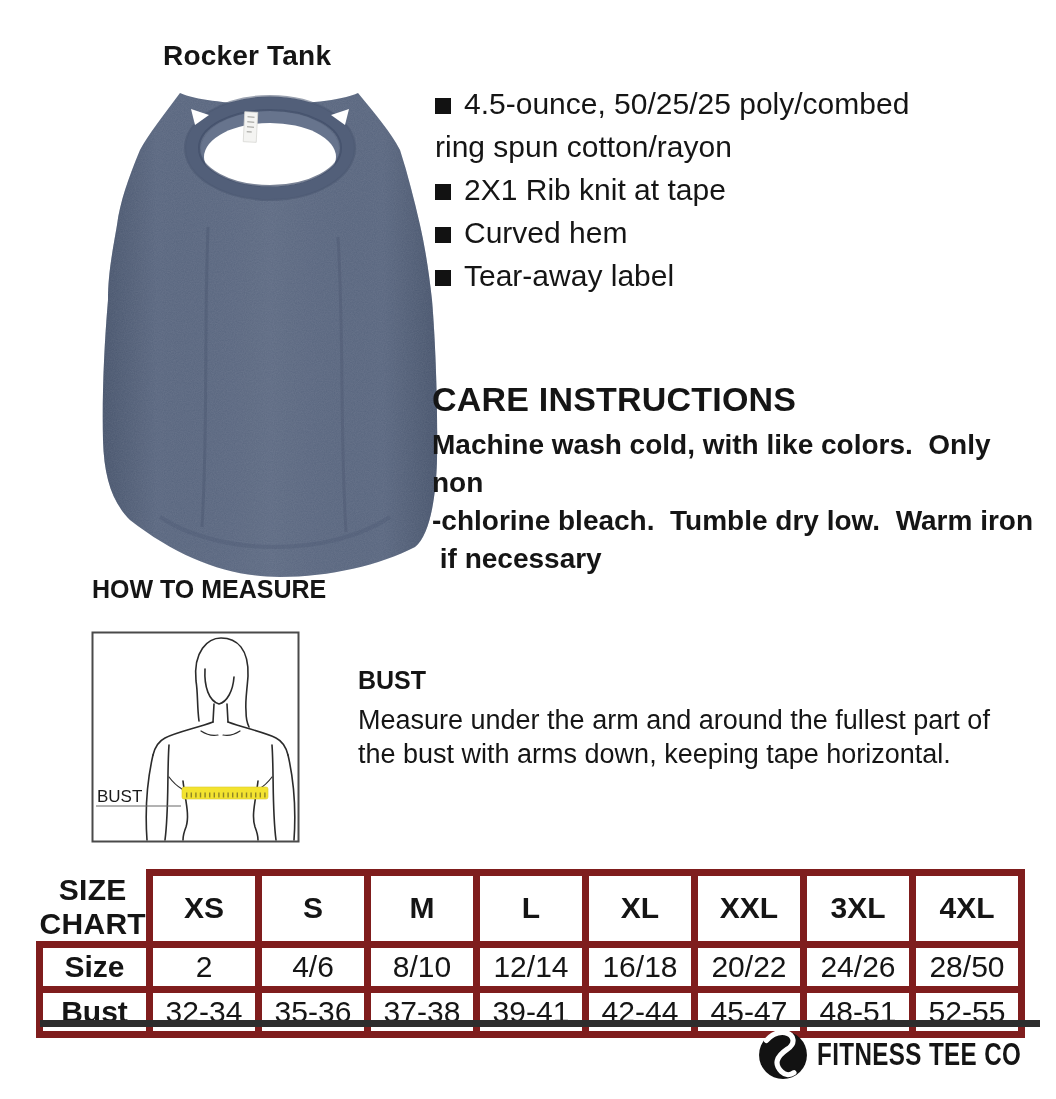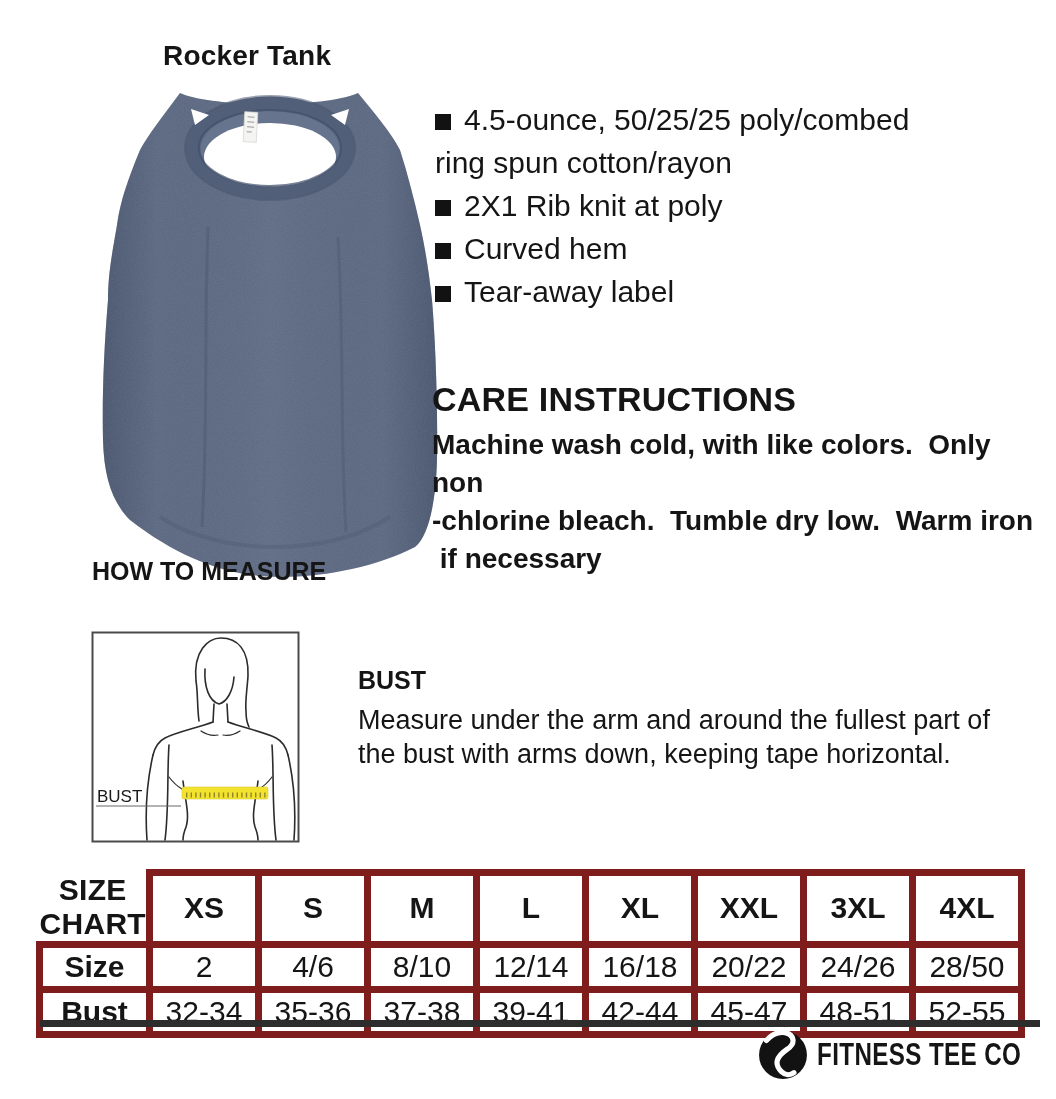--- a/index.html
+++ b/index.html
@@ -4,29 +4,29 @@
 <style>
   html,body{margin:0;padding:0;background:#fff;}
   .page{position:relative;width:1040px;height:1099px;background:#ffffff;
         font-family:"Liberation Sans",sans-serif;color:#151515;overflow:hidden;}
   .abs{position:absolute;}
 
   .title{left:163px;top:40px;font-size:28px;font-weight:700;letter-spacing:0.2px;}
 
   .tank-wrap{left:100px;top:87px;width:340px;height:494px;}
 
-  .features{left:435px;top:98px;width:618px;font-size:30px;line-height:43px;}
+  .features{left:435px;top:82px;width:618px;font-size:30px;line-height:43px;}
   .feature{white-space:pre-wrap;}
   .sq{display:inline-block;width:16px;height:16px;background:#121212;margin-right:13px;}
 
   .care{left:432px;top:380px;width:615px;}
   .sec-heading{font-size:34px;font-weight:700;margin:0 0 7px 0;letter-spacing:0.2px;}
   .care-body{font-size:28px;line-height:38px;white-space:pre-wrap;font-weight:bold;}
 
-  .how-heading{left:92px;top:557px;font-size:25px;font-weight:700;}
+  .how-heading{left:92px;top:575px;font-size:25px;font-weight:700;}
 
   .figure-wrap{left:91px;top:631px;width:209px;height:212px;}
 
   .bust-block{left:358px;top:666px;width:685px;}
   .bust-heading{font-size:25px;font-weight:700;margin:0 0 8px 0;}
   .bust-body{font-size:27px;line-height:34px;white-space:pre-wrap;}
 
   table.sizechart{left:36px;top:869px;border-collapse:collapse;table-layout:fixed;position:absolute;}
   table.sizechart td,table.sizechart th{border:7px solid #7f1d1d;text-align:center;padding:0;vertical-align:middle;}
   table.sizechart th.corner{border:none;font-size:17px;font-weight:700;letter-spacing:0.3px;}
@@ -103,21 +103,21 @@
       <g transform="rotate(3 150 40)">
         <rect x="144" y="25" width="13" height="30" fill="#f4f4f2" stroke="#d8d8d4" stroke-width="0.8"></rect>
         <path d="M 147,30 L 154,30 M 147,35 L 154,35 M 147,40 L 154,40 M 147,45 L 152,45" stroke="#9a9a96" stroke-width="1" fill="none"></path>
       </g>
     </svg>
   </div>
 
   <div class="abs features">
     <div class="feature"><span class="sq"></span><span>4.5-ounce, 50/25/25 poly/combed
 ring spun cotton/rayon</span></div>
-    <div class="feature"><span class="sq"></span><span>2X1 Rib knit at poly</span></div>
+    <div class="feature"><span class="sq"></span><span>2X1 Rib knit at tape</span></div>
     <div class="feature"><span class="sq"></span><span>Curved hem</span></div>
     <div class="feature"><span class="sq"></span><span>Tear-away label</span></div>
   </div>
 
   <div class="abs care">
     <div class="sec-heading">CARE INSTRUCTIONS</div>
     <div class="care-body">Machine wash cold, with like colors.  Only non
 -chlorine bleach.  Tumble dry low.  Warm iron
  if necessary</div>
   </div>

